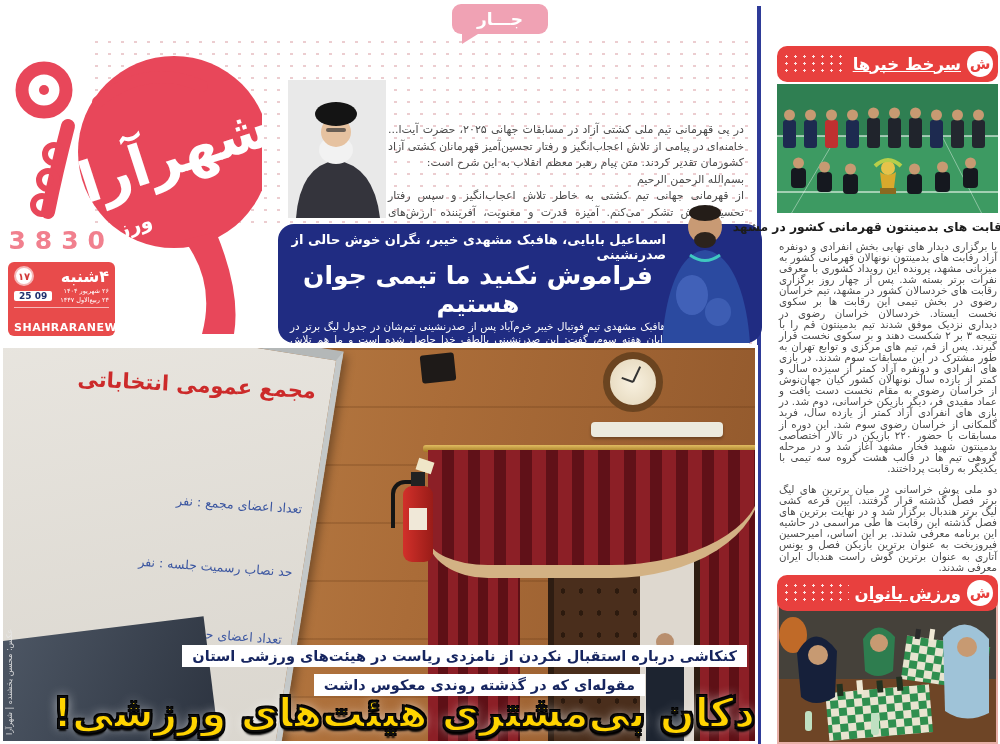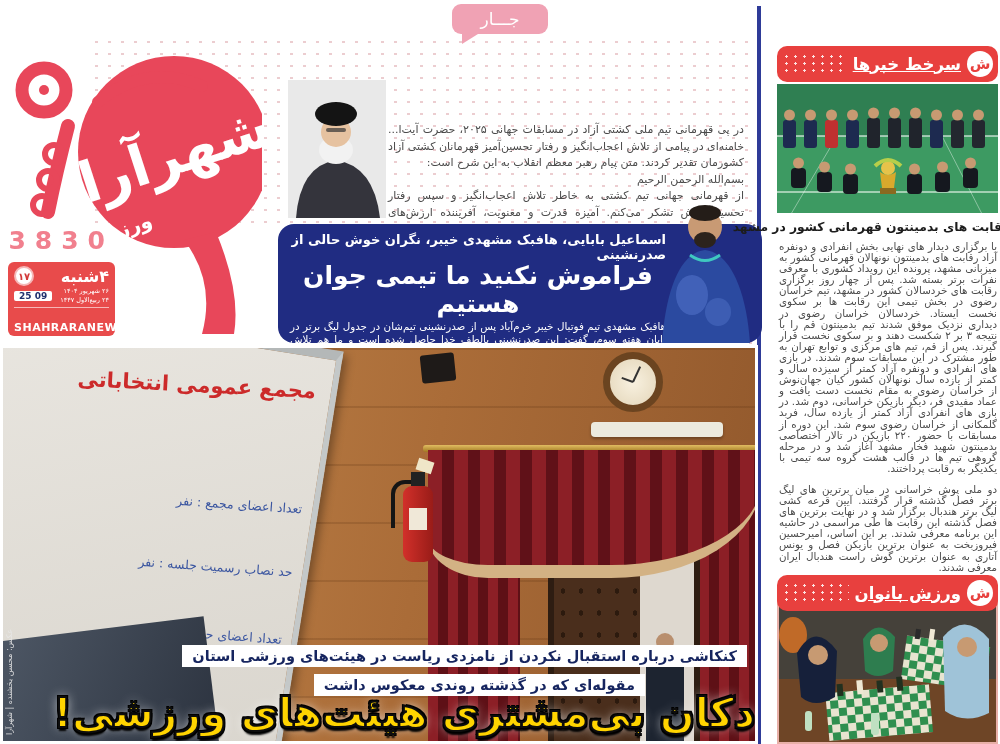--- a/index.html
+++ b/index.html
@@ -8,21 +8,21 @@
   .page {
     position:relative; width:1000px; height:744px; margin:0 auto;
     background:#ffffff; overflow:hidden; direction:rtl;
   }
   .abs { position:absolute; }
 
   
   .tab-jar {
     left:452px; top:4px; width:96px; height:30px;
     background:#f0a2b4; border-radius:9px;
-    color:#fff; font-weight:normal; font-size:17px;
+    color:#fff; font-weight:bold; font-size:17px;
     display:flex; align-items:center; justify-content:center;
   }
   .tab-jar::after {
     content:""; position:absolute; left:10px; bottom:-10px;
     border-left:16px solid #f0a2b4; border-bottom:10px solid transparent;
   }
 
   
   .divider-v { left:757px; top:6px; width:4px; height:738px; background:#2e3b98; }
 

